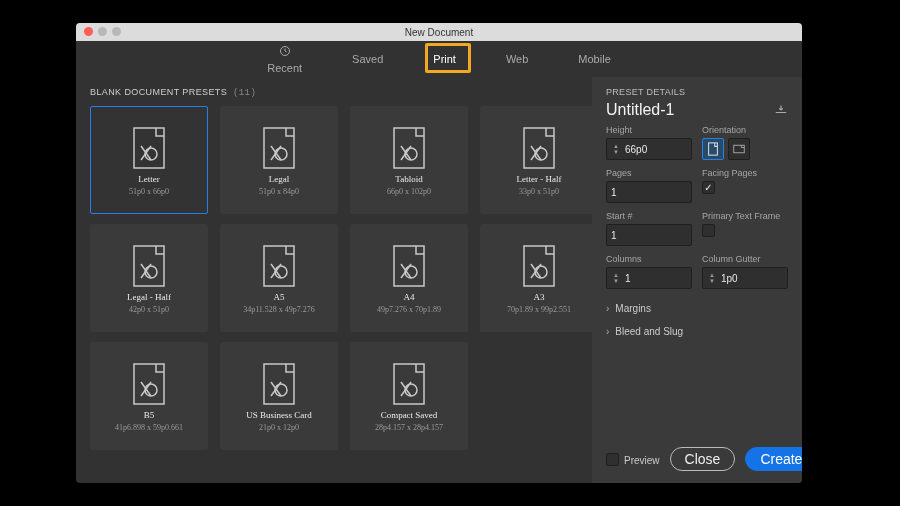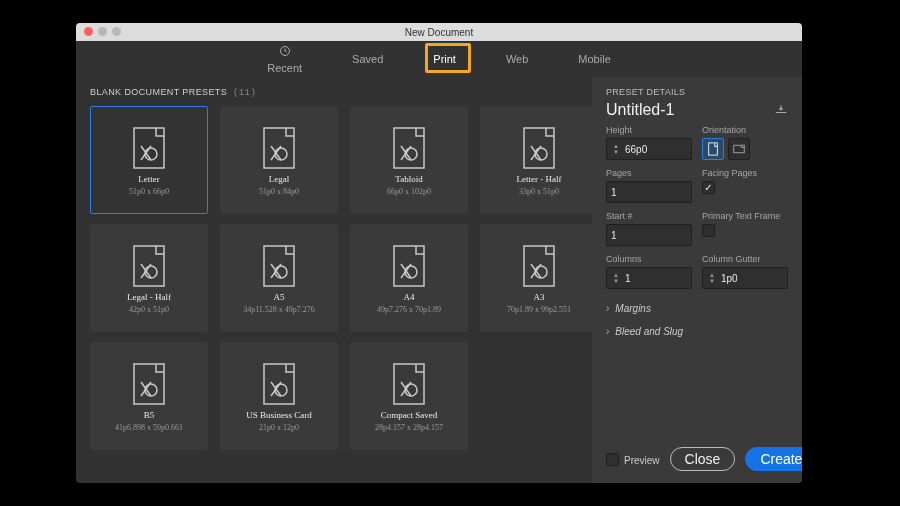--- a/index.html
+++ b/index.html
@@ -63,21 +63,21 @@
   .stepper { width:10px; margin-right:4px; display:flex; flex-direction:column; gap:0; }
   .stepper span { font-size:6px; line-height:6px; color:#999; text-align:center; }
   .select { justify-content:space-between; cursor:pointer; }
   .chevdown { font-size:8px; color:#aaa; }
   .orient { display:flex; gap:4px; }
   .orient .btn { width:22px; height:22px; background:#2f2f2f; border:1px solid #1f1f1f; border-radius:2px; display:flex; align-items:center; justify-content:center; cursor:pointer;}
   .orient .btn.active { background:#2a4a66; border-color:#2680eb; }
   .orient svg { width:12px; height:14px; }
   .chk { width:13px; height:13px; background:#2f2f2f; border:1px solid #1f1f1f; border-radius:2px; display:flex; align-items:center; justify-content:center; cursor:pointer;}
   .chk.checked::after { content:"✓"; font-size:10px; color:#e8e8e8; }
-  .disclosure { font-size:10px; color:#ccc; padding:6px 0; cursor:pointer;font-style:italic; }
+  .disclosure { font-size:10px; color:#ccc; padding:6px 0; cursor:pointer; }
   .disclosure::before { content:"›"; display:inline-block; margin-right:6px; color:#aaa; }
   .spacer { flex:1; }
   .footer { display:flex; align-items:center; gap:10px; }
   .footer .preview { display:flex; align-items:flex-end; gap:5px; font-size:10px; color:#ccc; flex:1; }
   .btn-pill {
     height:24px; padding:0 14px; border-radius:12px; font-size:14px; display:flex; align-items:center; cursor:pointer;
   }
   .btn-close { background:transparent; border:1px solid #bbb; color:#eee; }
   .btn-create { background:#1473e6; color:#fff; border:1px solid #1473e6; }
 </style>

